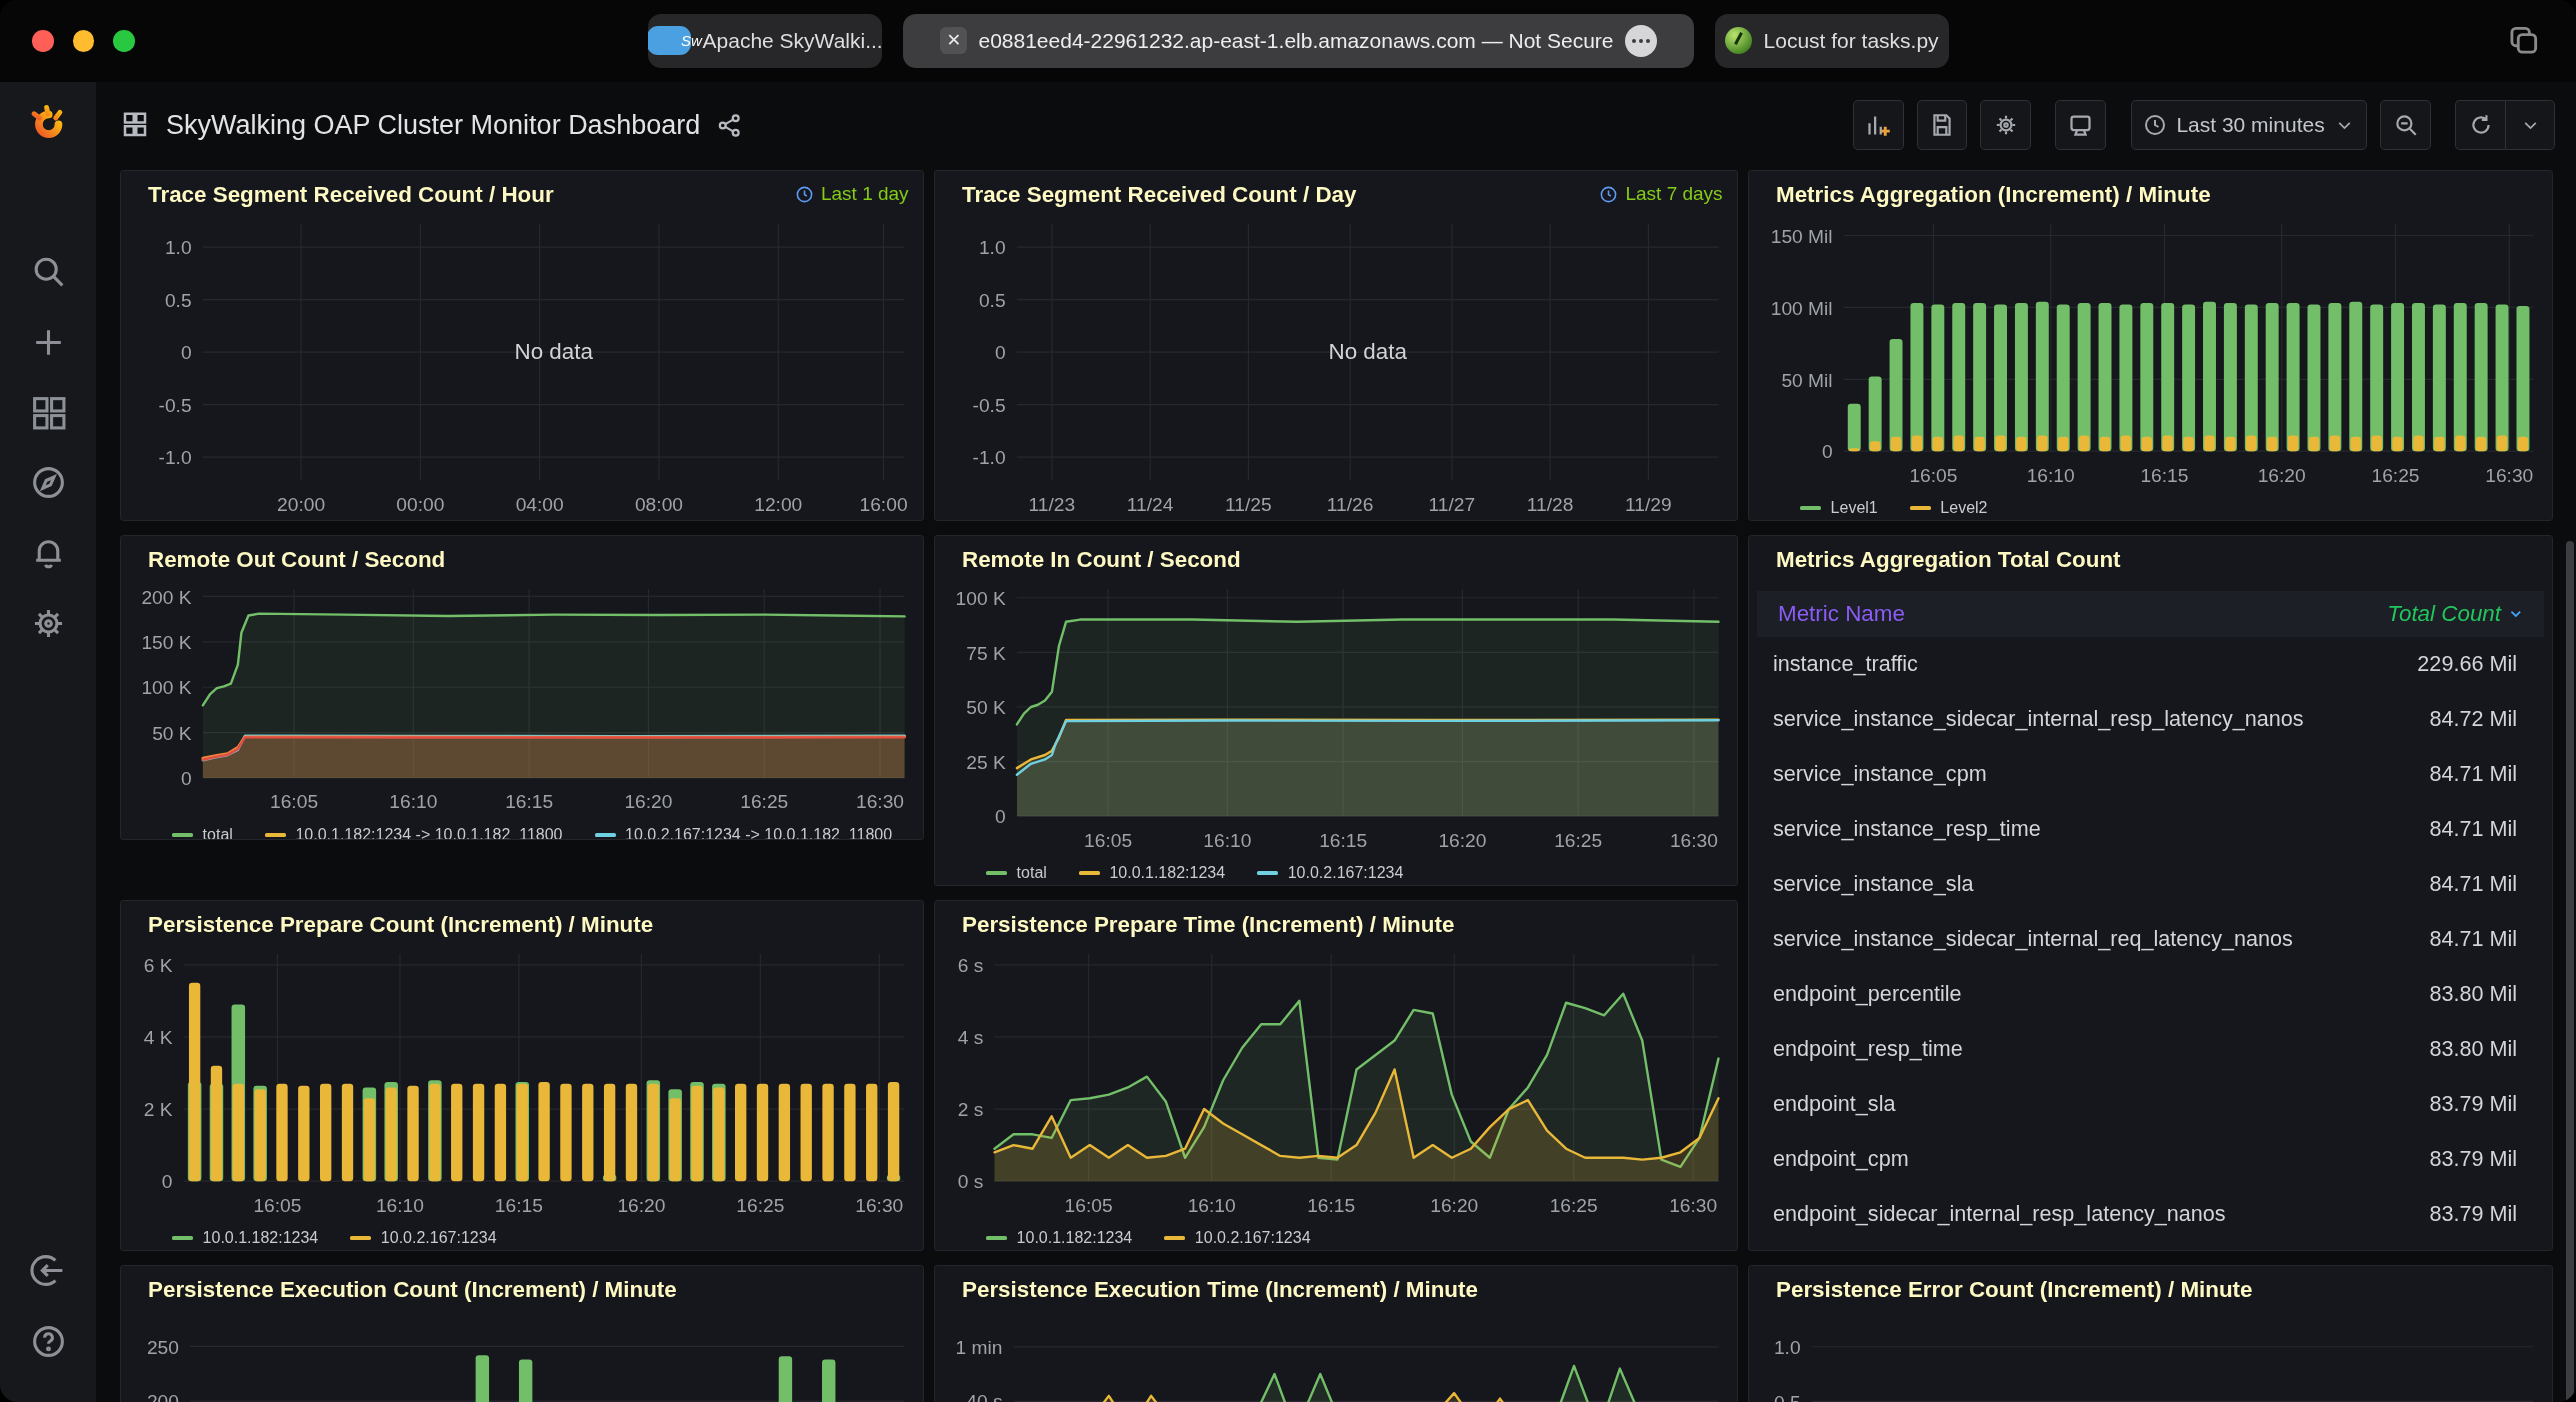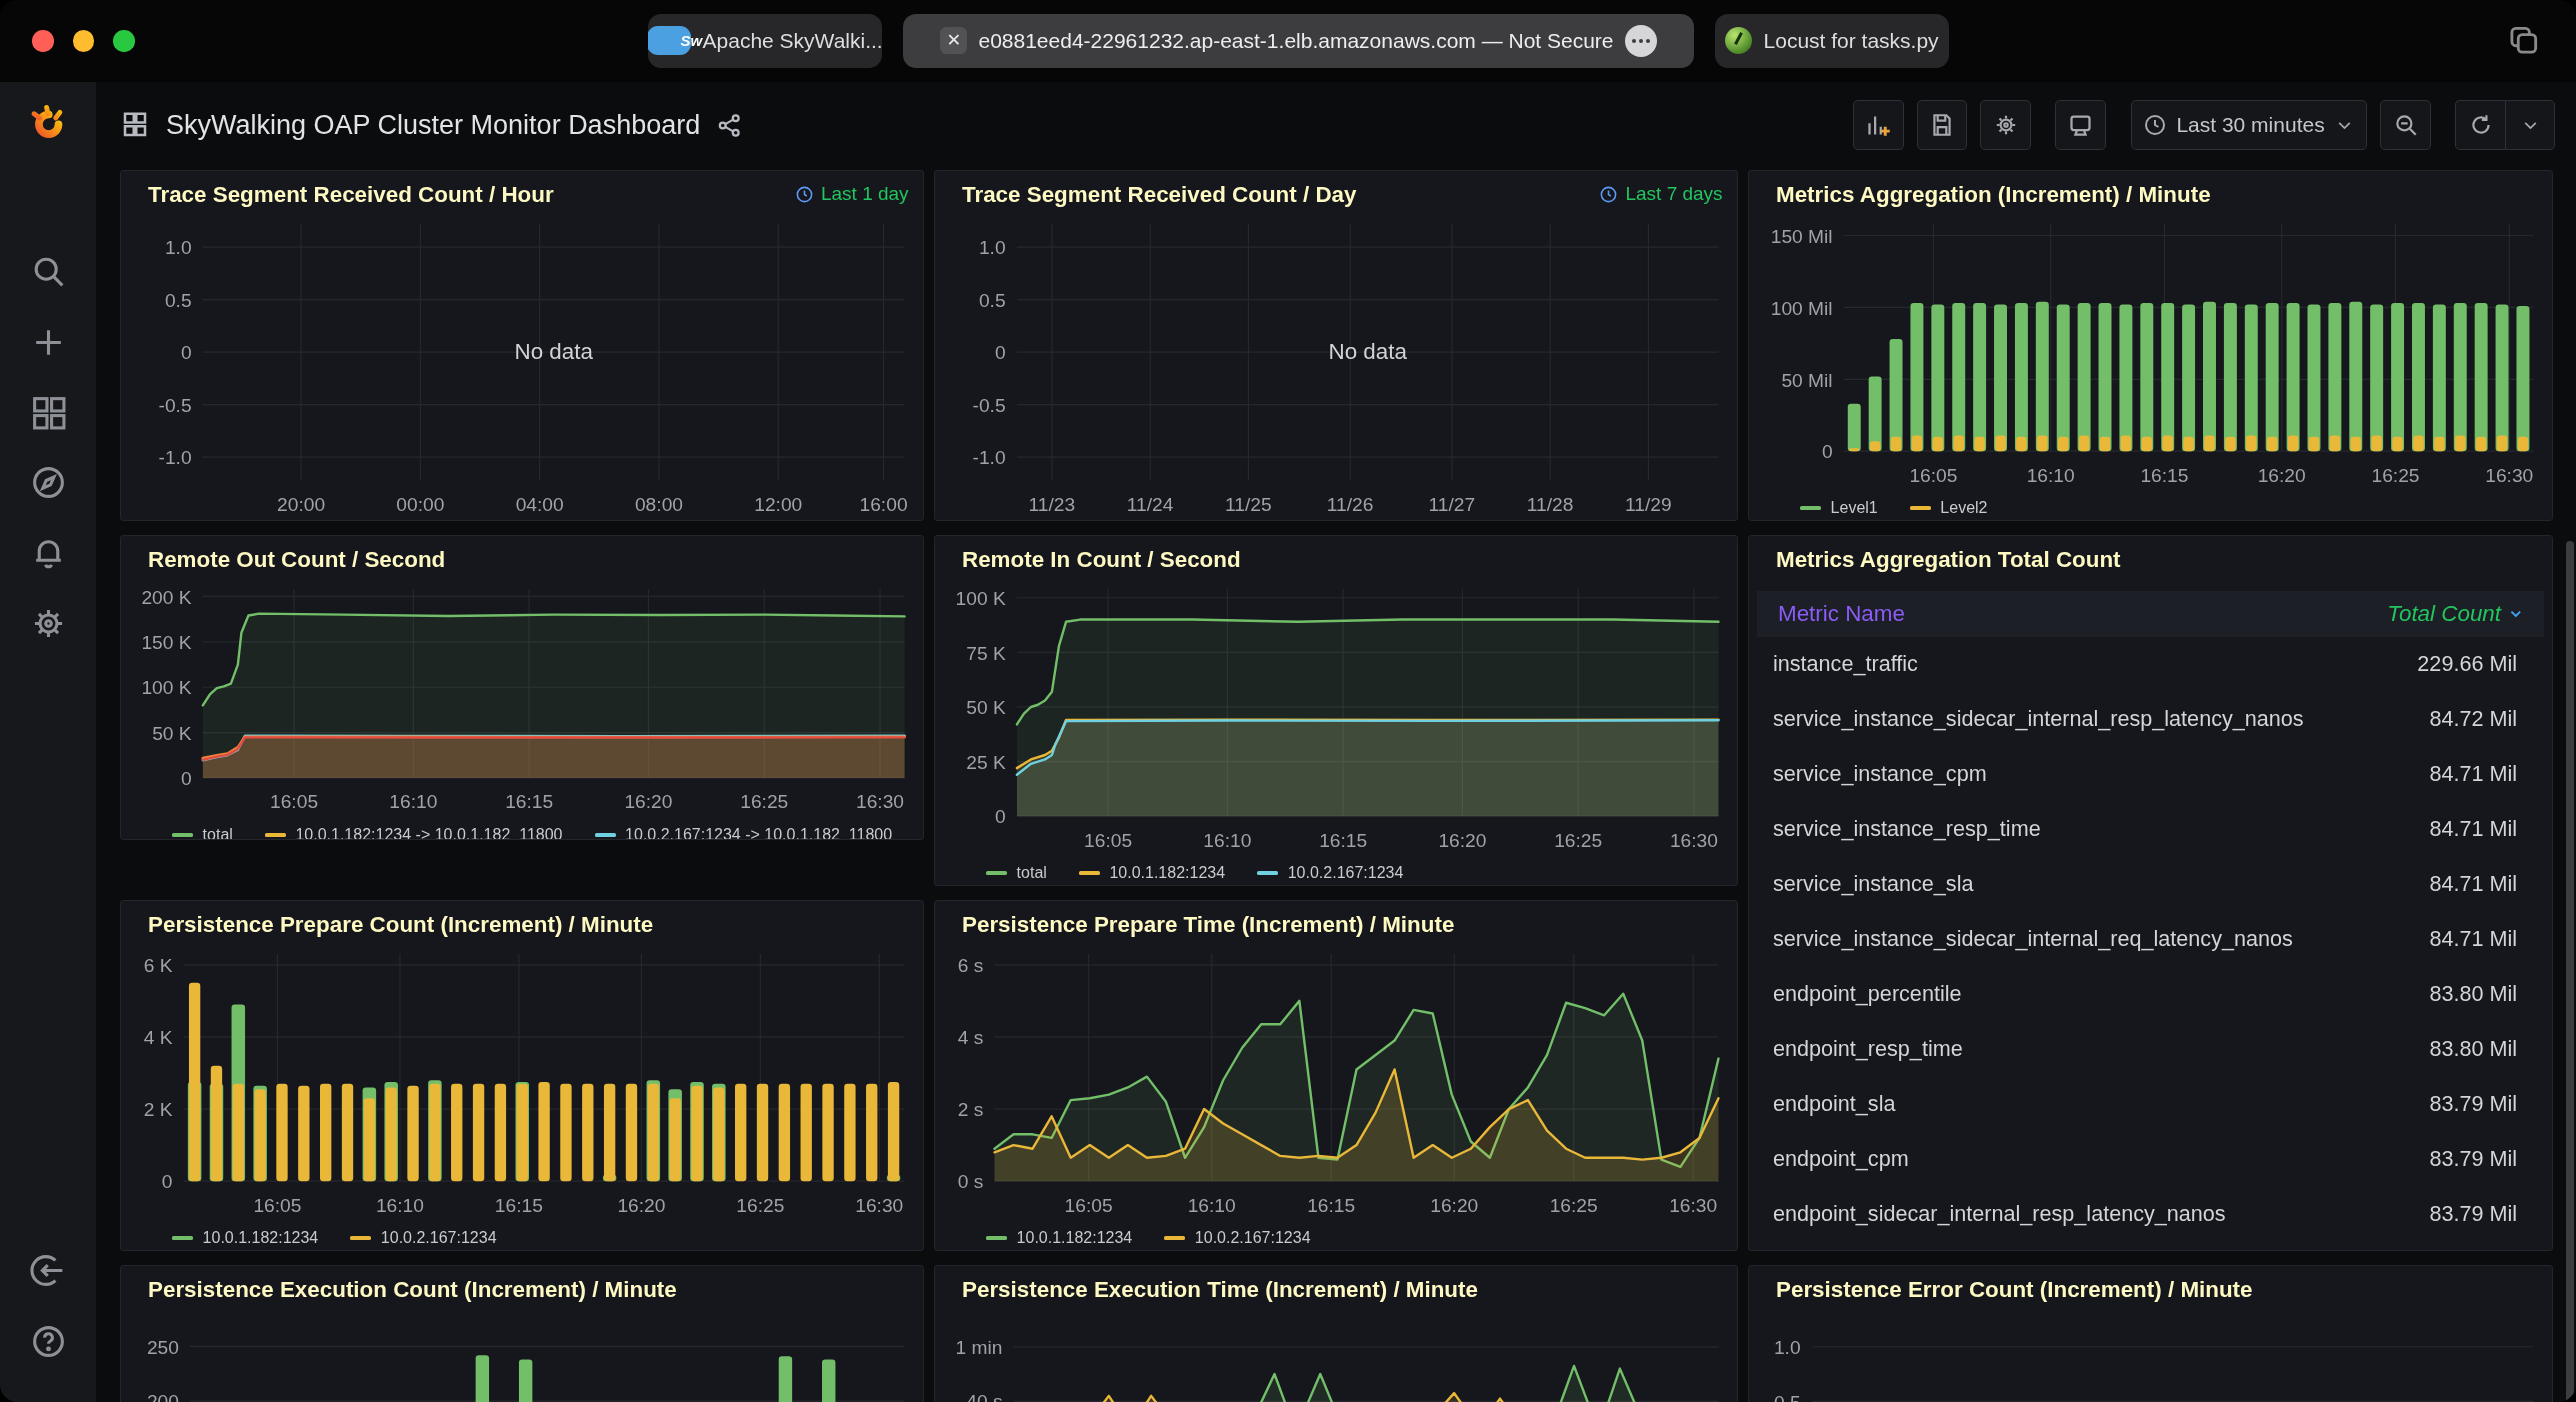--- a/index.html
+++ b/index.html
@@ -7,21 +7,21 @@
   .window { position:fixed; inset:0; border-radius:17.6px; overflow:hidden; background:#060607; }
 
   
   .tabbar { position:absolute; left:0; top:0; right:0; height:82px; background:#060607; }
   .traffic { position:absolute; left:32px; top:30px; display:flex; gap:19px; }
   .dot { width:21.6px; height:21.6px; border-radius:50%; }
   .dot.r{background:#ff5f57;} .dot.y{background:#febc2e;} .dot.g{background:#28c840;}
   .tabs { position:absolute; left:648px; top:13.6px; display:flex; gap:21px; height:54px; }
   .tab { display:flex; align-items:center; justify-content:center; gap:11.2px; background:#27272a; border-radius:13px; color:#dededf; font-size:21px; width:234px; overflow:hidden; white-space:nowrap; }
   .tab.active { width:791px; background:#3d3d40; color:#ededee; }
-  .favicon-sw { width:29px; height:29px; border-radius:11px; background:#4aa0e0; color:#fff; font-size:15px; font-weight:bold; display:flex; align-items:center; justify-content:center; flex:none; font-style:italic;padding-left:44px; }
+  .favicon-sw { width:29px; height:29px; border-radius:11px; background:#4aa0e0; color:#fff; font-size:15px; font-weight:normal; display:flex; align-items:center; justify-content:center; flex:none; font-style:italic;padding-left:44px; }
   .favicon-locust { width:27px; height:27px; border-radius:50%; background:radial-gradient(circle at 35% 30%, #b9e56f, #4d8a28 70%, #2d5716); position:relative; flex:none; }
   .favicon-locust:after { content:""; position:absolute; left:12px; top:4.8px; width:3.2px; height:13px; background:#15300a; transform:rotate(28deg); }
   .tab-close { width:27px; height:27px; border-radius:6.4px; background:#525255; color:#e8e8e8; font-size:17.6px; line-height:27px; text-align:center; flex:none; }
   .tab-more { width:32px; height:32px; border-radius:50%; background:#d6d6d8; display:flex; align-items:center; justify-content:center; gap:3.2px; flex:none; }
   .tab-more i { width:4px; height:4px; border-radius:50%; background:#3c3c3e; }
   .tab-overview { position:absolute; right:34px; top:22.4px; width:38px; height:38px; }
 
   
   .grafana { position:absolute; top:82px; left:0; right:0; bottom:0; background:#0b0c0e; }
   .sidebar { position:absolute; left:0; top:0; width:96px; bottom:0; background:#17181c; }
@@ -36,21 +36,21 @@
   .gap-l { margin-left:11.2px; }
   .split { display:flex; }
   .split .seg2 { border-left:1.2px solid #2e3138; }
   .split .tbtn { border-radius:0; border-right:none; }
   .split .tbtn:first-child { border-radius:4.8px 0 0 4.8px; }
   .split .tbtn:last-child { border-radius:0 4.8px 4.8px 0; border-right:1.2px solid #2e3138; }
 
   
   .panel { position:absolute; background:#15171c; border:1.2px solid #24262c; border-radius:3.2px; overflow:hidden; }
   .ptitle { height:45px; line-height:48px; text-align:left; font-size:22.4px; font-weight:600; color:#fef9c3;padding-left:27px; }
-  .tlink { position:absolute; right:14.4px; top:12px; display:flex; align-items:center; gap:7.2px; color:#22c55e; font-size:19px; cursor:pointer; }
+  .tlink { position:absolute; right:14.4px; top:12px; display:flex; align-items:center; gap:7.2px; color:#84cc16; font-size:19px; cursor:pointer; }
   .tlink svg { stroke:#5e9bf5; }
   .chart { position:relative; margin:0 4.8px; }
   .legend { display:flex; flex-wrap:wrap; column-gap:32px; row-gap:6.4px; padding:6.4px 16px 0 51px; font-size:16px; color:#c9cbcf; line-height:27px; }
   .lg-item { display:flex; align-items:center; gap:9.6px; }
   .lg-dash { width:21px; height:4px; border-radius:1.6px; display:inline-block; }
 
   
   .thead { margin:9.6px 8px 0; height:46px; background:#1c1f25; display:flex; align-items:center; padding:0 19px 0 21px; }
   .th-name { flex:1; color:#8b5cf6; font-size:22.4px; font-weight:500; }
   .th-val { color:#22c55e; font-size:22.4px; font-weight:500; display:flex; align-items:center; gap:6.4px;font-style:italic; }

